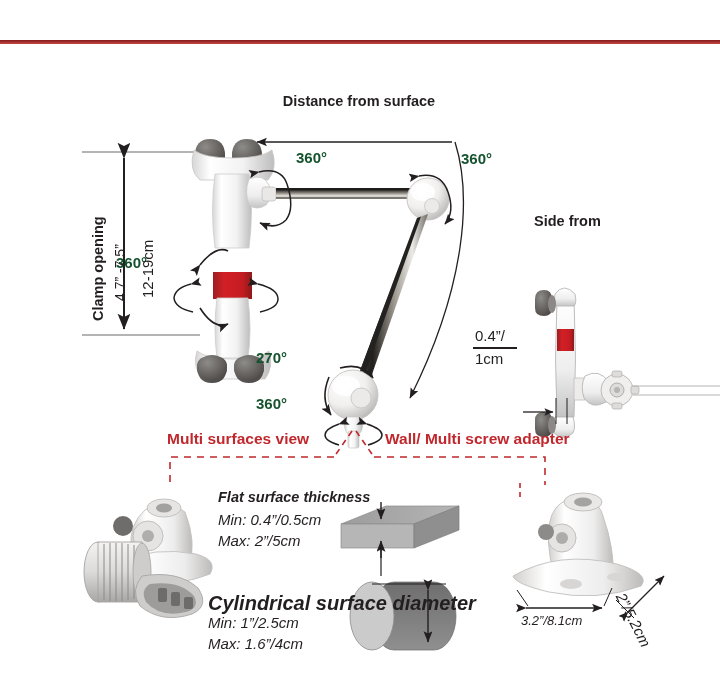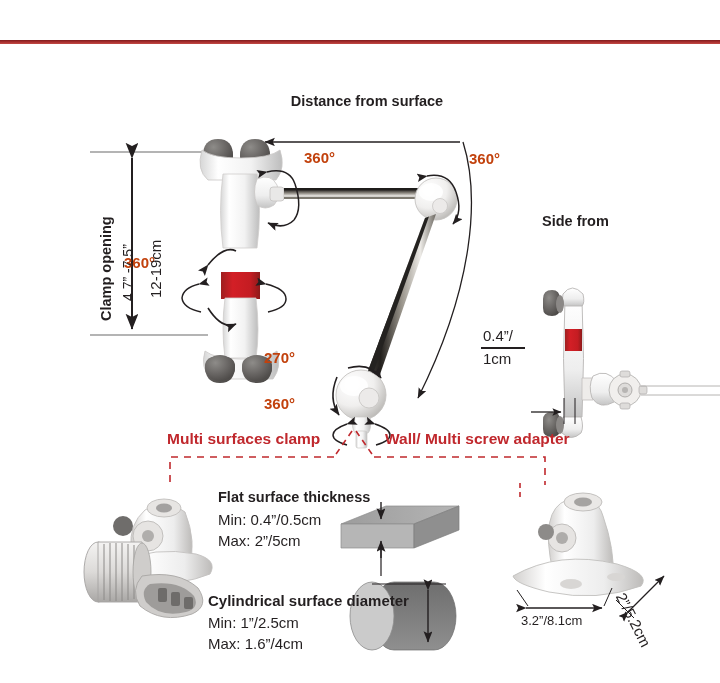--- a/index.html
+++ b/index.html
@@ -11,38 +11,38 @@
   .hdr{position:absolute;left:0;top:0;width:720px;height:40px;
        background:linear-gradient(180deg,#cdcdcd 0%,#c8c8c8 55%,#c2c2c2 100%);
        display:flex;align-items:center;justify-content:center;}
   .hdr-title{font-size:19px;font-weight:bold;letter-spacing:1.6px;color:#2b2b2b;}
   .hdr-rule{position:absolute;left:0;top:40px;width:720px;height:4px;
             background:linear-gradient(180deg,#7e1d1d 0%,#a52c2c 45%,#c24a45 100%);}
 
   
   .t{position:absolute;white-space:pre;line-height:1.16;}
   .b{font-weight:bold;}
-  .deg{font-size:15px;color:#c2410c;}
+  .deg{font-size:15px;color:#14532d;}
   .red{color:#c0282d;}
   .ctr{text-align:center;}
 
   svg{position:absolute;left:0;top:0;overflow:visible;}
   .fig{position:absolute;}
 
   
   .vert{transform-origin:left top;}
 </style>
 </head>
 <body>
 
 <div class="page">
 
   <div class="hdr-rule"></div>
 
-  <div class="fig" style="left:12px;top:46px;width:624px;height:400px;">
+  <div class="fig" style="left:4px;top:46px;width:624px;height:400px;">
     <svg width="720" height="400" viewBox="0 0 720 400">
       <defs>
         <linearGradient id="whiteBody" x1="0" y1="0" x2="1" y2="0">
           <stop offset="0%" stop-color="#d6d6d6"></stop>
           <stop offset="22%" stop-color="#ffffff"></stop>
           <stop offset="62%" stop-color="#f2f2f2"></stop>
           <stop offset="100%" stop-color="#bdbdbd"></stop>
         </linearGradient>
         <linearGradient id="whiteBodyV" x1="0" y1="0" x2="0" y2="1">
           <stop offset="0%" stop-color="#ffffff"></stop>
@@ -218,25 +218,25 @@
     <div class="t" style="left:471px;top:304px;font-size:15px;">1cm</div>
   </div>
 
   <div class="fig" style="left:0;top:425px;width:720px;height:60px;">
     <svg width="720" height="60" viewBox="0 0 720 60">
       <path d="M352,6 L334,32" fill="none" stroke="#c0282d" stroke-width="1.6" stroke-dasharray="6 5"></path>
       <path d="M356,6 L374,32" fill="none" stroke="#c0282d" stroke-width="1.6" stroke-dasharray="6 5"></path>
       <path d="M334,32 L170,32 L170,60" fill="none" stroke="#c0282d" stroke-width="1.6" stroke-dasharray="7 6"></path>
       <path d="M374,32 L545,32 L545,60" fill="none" stroke="#c0282d" stroke-width="1.6" stroke-dasharray="7 6"></path>
     </svg>
-    <div class="t b red" style="left:167px;top:5px;font-size:15.5px;">Multi surfaces clamp</div>
+    <div class="t b red" style="left:167px;top:5px;font-size:15.5px;">Multi surfaces view</div>
     <div class="t b red" style="left:385px;top:5px;font-size:15.5px;">Wall/ Multi screw adapter</div>
   </div>
 
-  <div class="fig" style="left:0;top:480px;width:720px;height:203px;">
+  <div class="fig" style="left:0;top:480px;width:720px;height:203px;font-style:italic;">
     <svg width="720" height="203" viewBox="0 0 720 203">
       <defs>
         <linearGradient id="wBody2" x1="0" y1="0" x2="1" y2="0">
           <stop offset="0%" stop-color="#d2d0ce"></stop>
           <stop offset="25%" stop-color="#ffffff"></stop>
           <stop offset="70%" stop-color="#ededed"></stop>
           <stop offset="100%" stop-color="#bdbbb9"></stop>
         </linearGradient>
         <linearGradient id="knobG" x1="0" y1="0" x2="0" y2="1">
           <stop offset="0%" stop-color="#f4f3f2"></stop>
@@ -321,21 +321,21 @@
 
         <line x1="628" y1="132" x2="664" y2="96" stroke="#231f20" stroke-width="1.3" marker-start="url(#ah2)" marker-end="url(#ah2)"></line>
         <line x1="616" y1="120" x2="634" y2="138" stroke="#231f20" stroke-width="1"></line>
       </g>
     </svg>
 
     <div class="t b" style="left:218px;top:9px;font-size:14.5px;">Flat surface thickness</div>
     <div class="t" style="left:218px;top:31px;font-size:15px;">Min: 0.4”/0.5cm</div>
     <div class="t" style="left:218px;top:52px;font-size:15px;">Max: 2”/5cm</div>
 
-    <div class="t b" style="left:208px;top:112px;font-size:15px;">Cylindrical surface diameter</div>
+    <div class="t b" style="left:208px;top:112px;font-size:20px;">Cylindrical surface diameter</div>
     <div class="t" style="left:208px;top:134px;font-size:15px;">Min: 1”/2.5cm</div>
     <div class="t" style="left:208px;top:155px;font-size:15px;">Max: 1.6”/4cm</div>
 
     <div class="t" style="left:521px;top:133px;font-size:13px;">3.2”/8.1cm</div>
     <div class="t" style="left:628px;top:110px;font-size:15px;transform:rotate(63deg);transform-origin:left top;">2”/5.2cm</div>
   </div>
 
 </div>
 
 </body></html>

